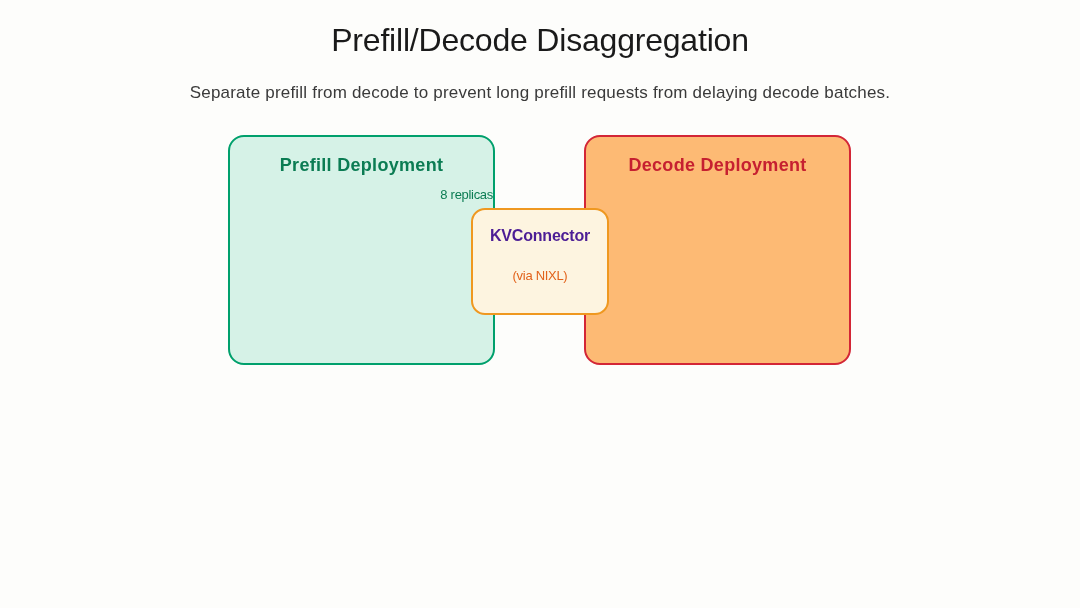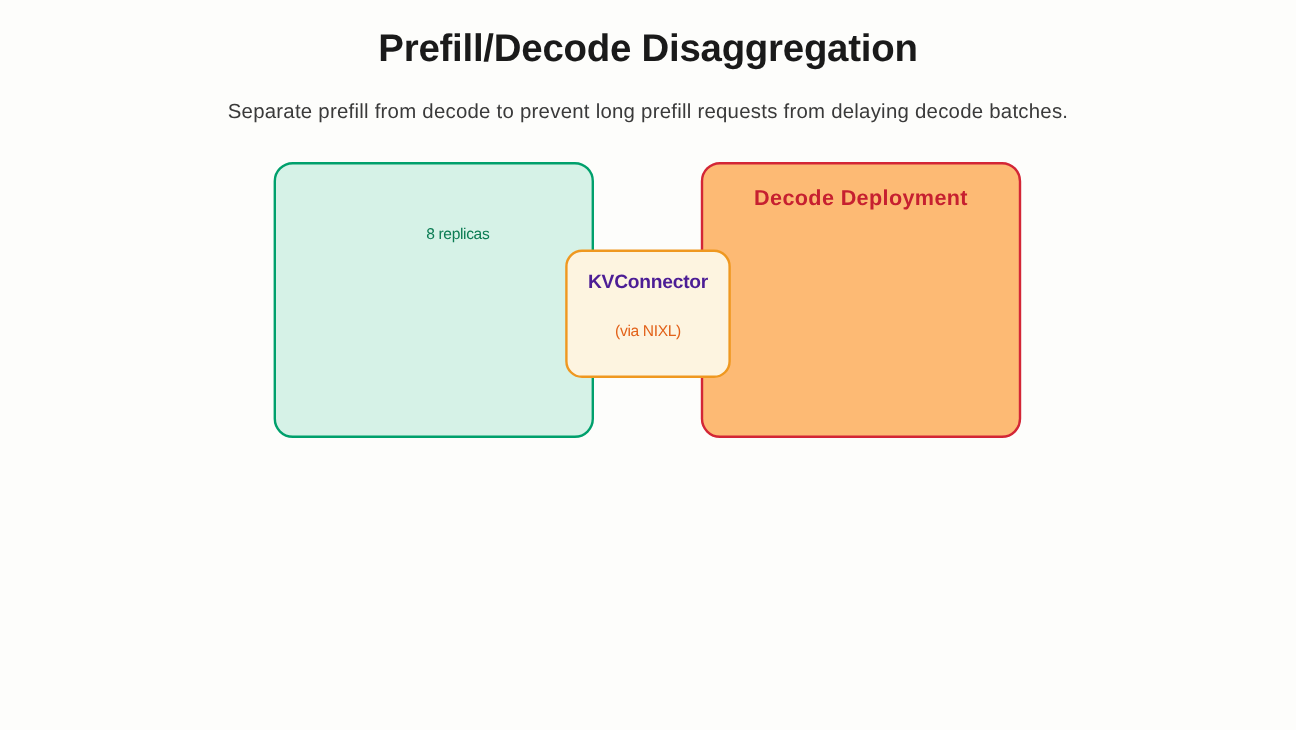--- a/index.html
+++ b/index.html
@@ -25,21 +25,21 @@
   }
 
   
   .title {
     position: absolute;
     left: 0;
     top: 22px;
     width: 1080px;
     text-align: center;
     font-size: 32px;
-    font-weight: bold;
+    font-weight: normal;
     color: #1a1a1a;
     letter-spacing: -0.2px;
   }
 
   .subtitle {
     position: absolute;
     left: 0;
     top: 83px;
     width: 1080px;
     text-align: center;
@@ -88,25 +88,24 @@
   }
 
   .box-heading.green { color: #0b7c53; }
   .box-heading.red   { color: #c62030; }
 
   .box-sub {
     position: absolute;
     left: 0;
     top: 50px;
     width: 100%;
-    text-align: center;
+    text-align: right;
     font-size: 13px;
     font-weight: normal;
     letter-spacing: -0.3px;
-    padding-left: 20px;
   }
 
   .box-sub.green { color: #0b7c53; }
   .box-sub.red   { color: #c62030; }
 
   
   .box-connector {
     position: absolute;
     left: 471px;
     top: 208px;
@@ -146,20 +145,21 @@
 </head>
 <body>
 
 <div class="slide">
 
   <div class="title">Prefill/Decode Disaggregation</div>
 
   <div class="subtitle">Separate prefill from decode to prevent long prefill requests from delaying decode batches.</div>
 
   <div class="box box-prefill">
+    <div class="box-heading green">Prefill Deployment</div>
     <div class="box-sub green">8 replicas</div>
   </div>
 
   <div class="box box-decode">
     <div class="box-heading red">Decode Deployment</div>
   </div>
 
   <div class="box-connector">
     <div class="connector-heading">KVConnector</div>
     <div class="connector-sub">(via NIXL)</div>

